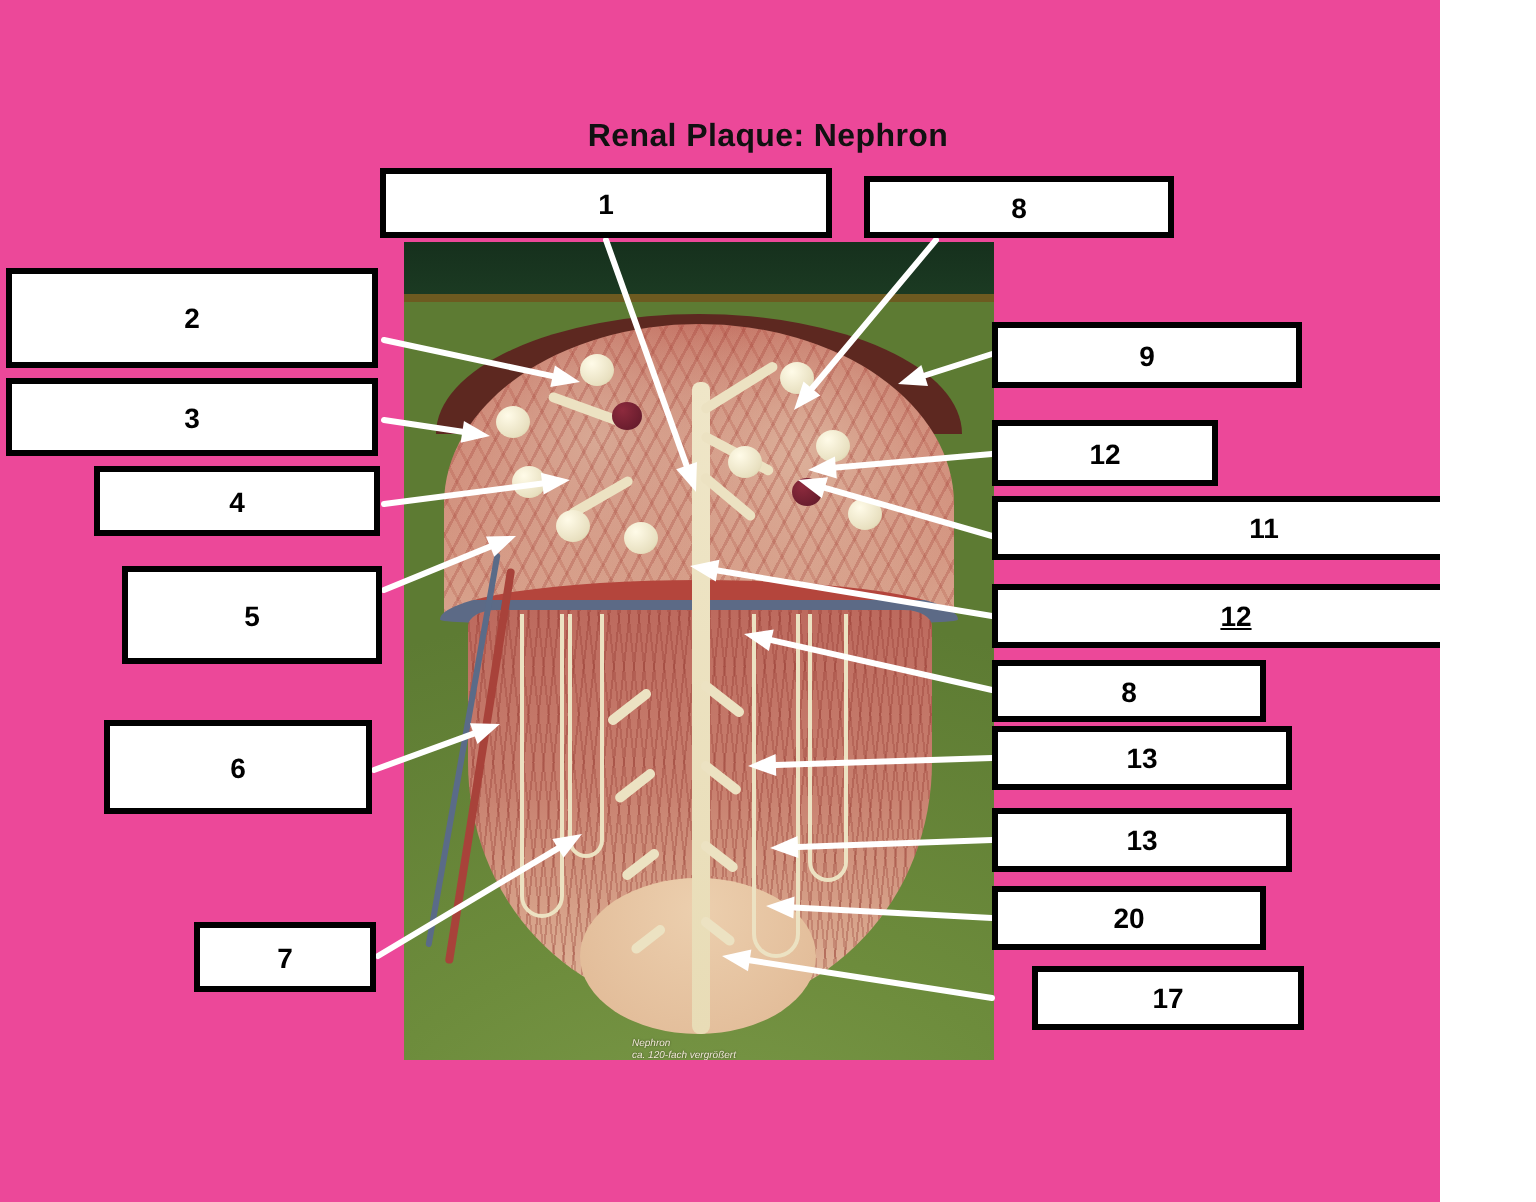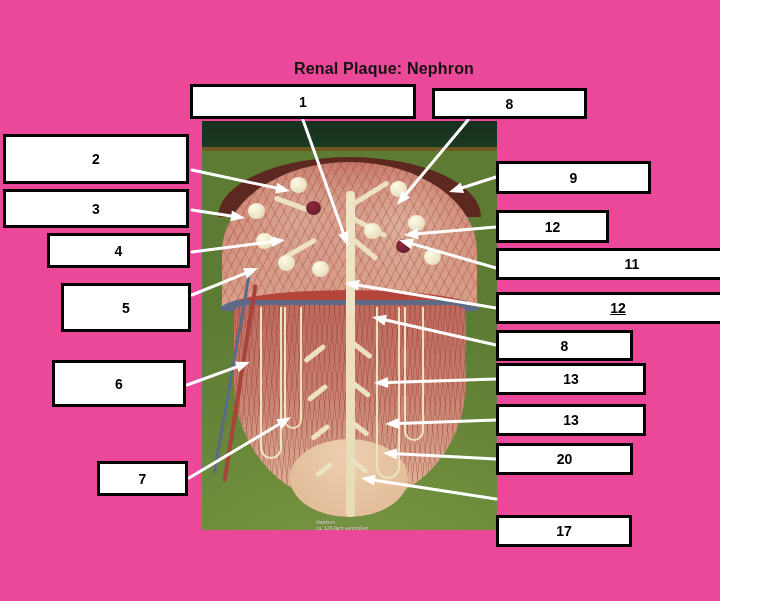--- a/index.html
+++ b/index.html
@@ -383,18 +383,18 @@
       </div>
       <div class="lbl" style="left: 496px; top: 363px; width: 150px; height: 32px;">
         <span>13</span>
       </div>
       <div class="lbl" style="left: 496px; top: 404px; width: 150px; height: 32px;">
         <span>13</span>
       </div>
       <div class="lbl" style="left: 496px; top: 443px; width: 137px; height: 32px;">
         <span>20</span>
       </div>
-      <div class="lbl" style="left: 496px; top: 483px; width: 136px; height: 32px; margin-top: 32px;">
+      <div class="lbl" style="left: 516px; top: 483px; width: 136px; height: 32px;">
         <span>17</span>
       </div>
     </div>
 
 </div>
 
 </body></html>

